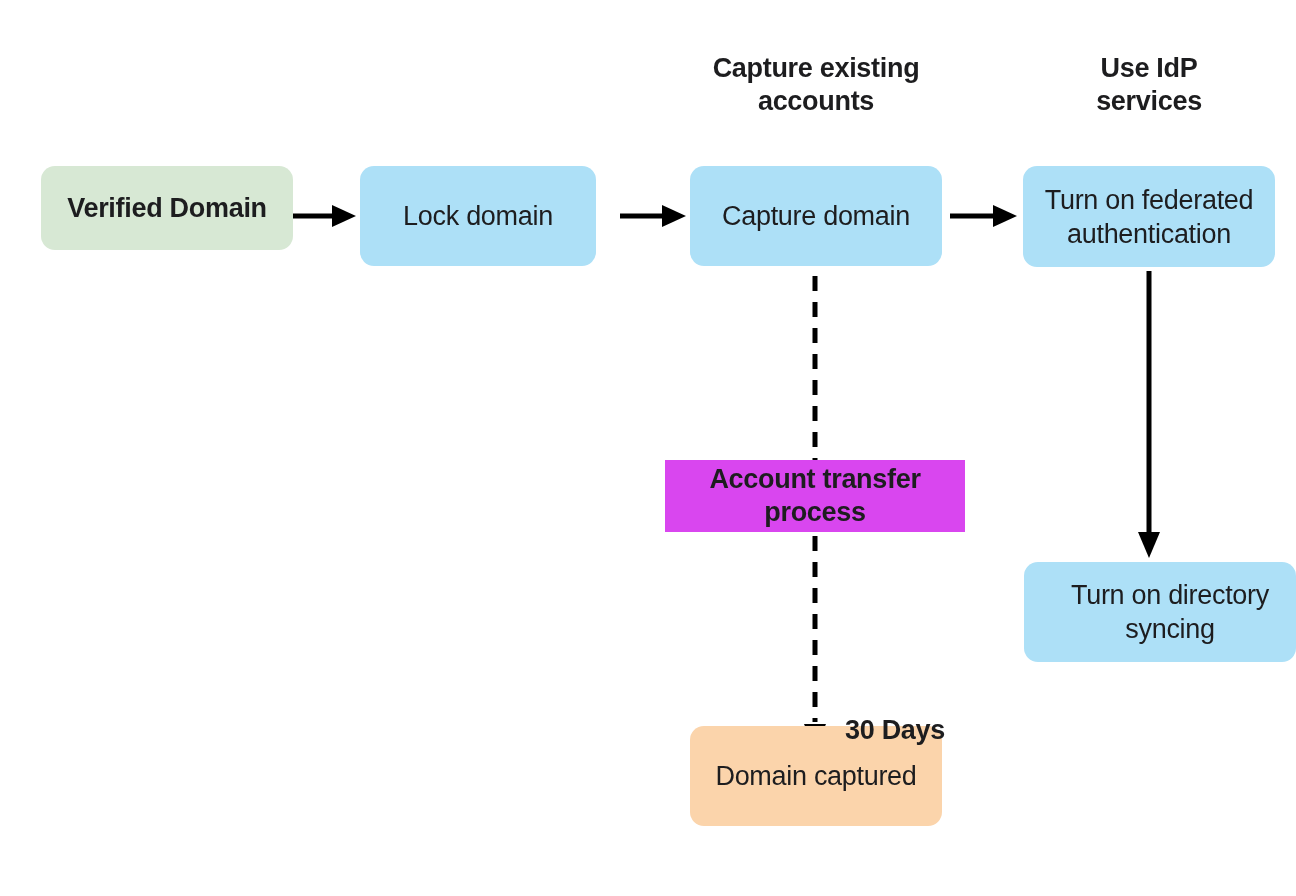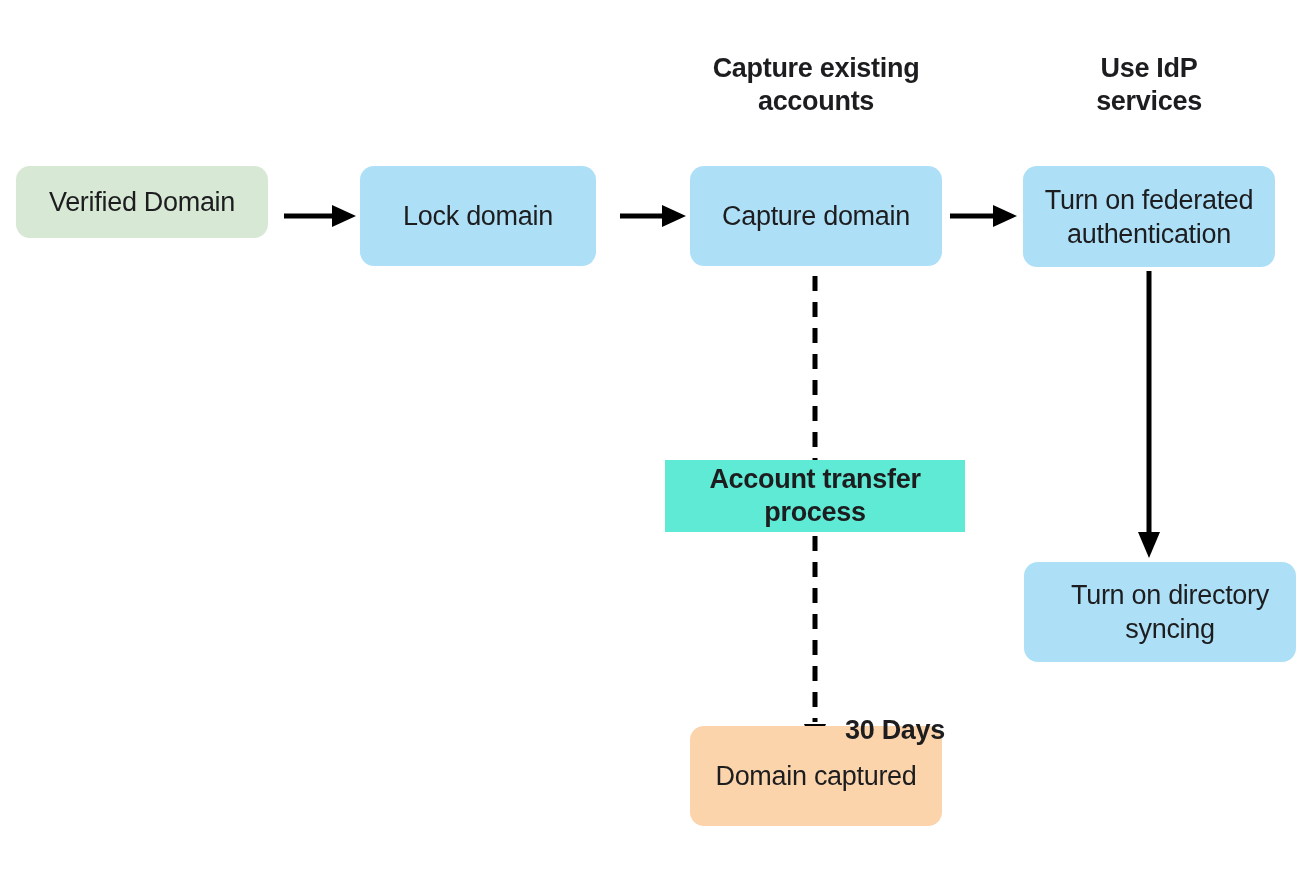--- a/index.html
+++ b/index.html
@@ -41,21 +41,21 @@
   .caption {
     position: absolute;
     z-index: 3;
     text-align: center;
     font-size: 27px;
     line-height: 33px;
     font-weight: 600;
     letter-spacing: -0.3px;
     white-space: pre-line;
   }
-  .caption.masked { background: #5eead4; padding: 3px 0; }
+  .caption.masked { background: #d946ef; padding: 3px 0; }
   .caption.side-label { text-align: left; }
 </style>
 </head>
 <body>
 
 <div class="canvas">
 
   <svg class="arrows" viewBox="0 0 1296 896" xmlns="http://www.w3.org/2000/svg">
     <g>
       <line x1="284" y1="216" x2="332" y2="216"></line>
@@ -72,21 +72,21 @@
     <g>
       <line x1="1149" y1="271" x2="1149" y2="532"></line>
       <polygon points="1138,532 1160,532 1149,558"></polygon>
     </g>
     <g>
       <line class="dashed" x1="815" y1="276" x2="815" y2="722"></line>
       <polygon points="804,724 826,724 815,750"></polygon>
     </g>
   </svg>
 
-  <div class="node green" style="left:16px; top:166px; width:252px; height:72px;">Verified Domain</div>
+  <div class="node green" style="left:41px; top:166px; width:252px; height:84px;font-weight:bold;">Verified Domain</div>
 
   <div class="node blue" style="left:360px; top:166px; width:236px; height:100px;">Lock domain</div>
 
   <div class="node blue" style="left:690px; top:166px; width:252px; height:100px;">Capture domain</div>
 
   <div class="node blue" style="left:1023px; top:166px; width:252px; height:101px;">Turn on federated
 authentication</div>
 
   <div class="node blue" style="left:1024px; top:562px; width:252px; height:100px;padding-left:20px;">Turn on directory
 syncing</div>

